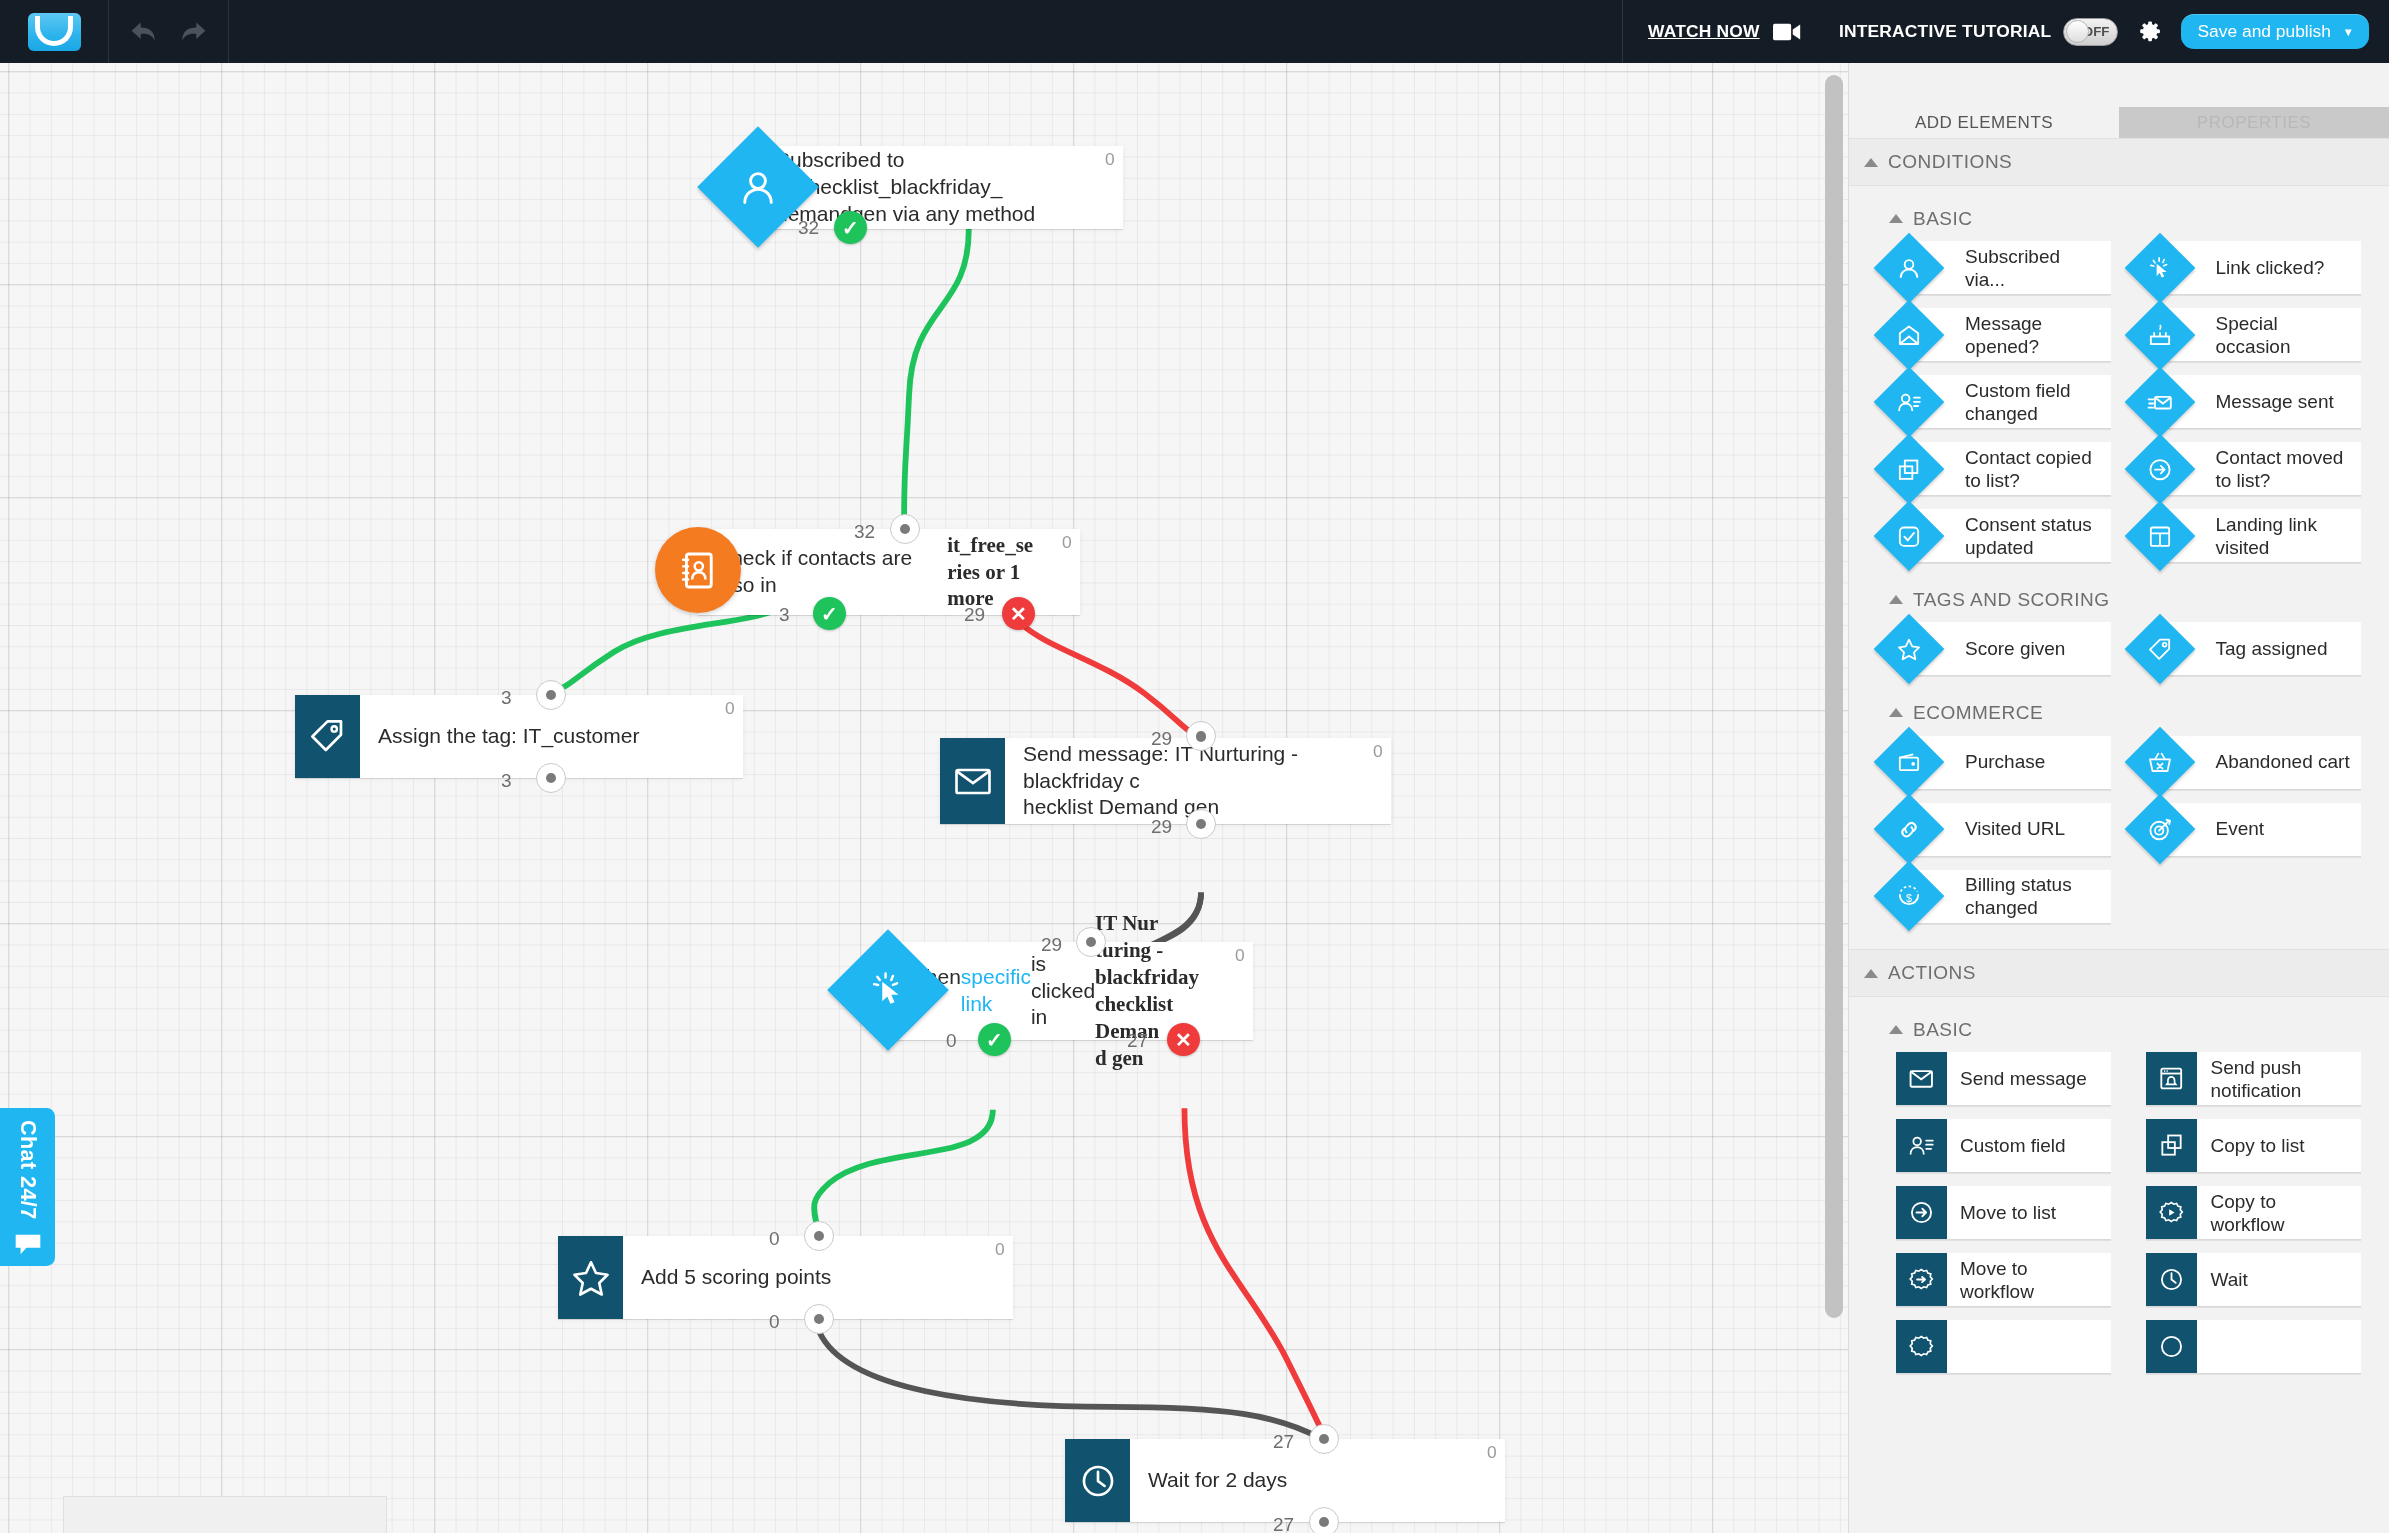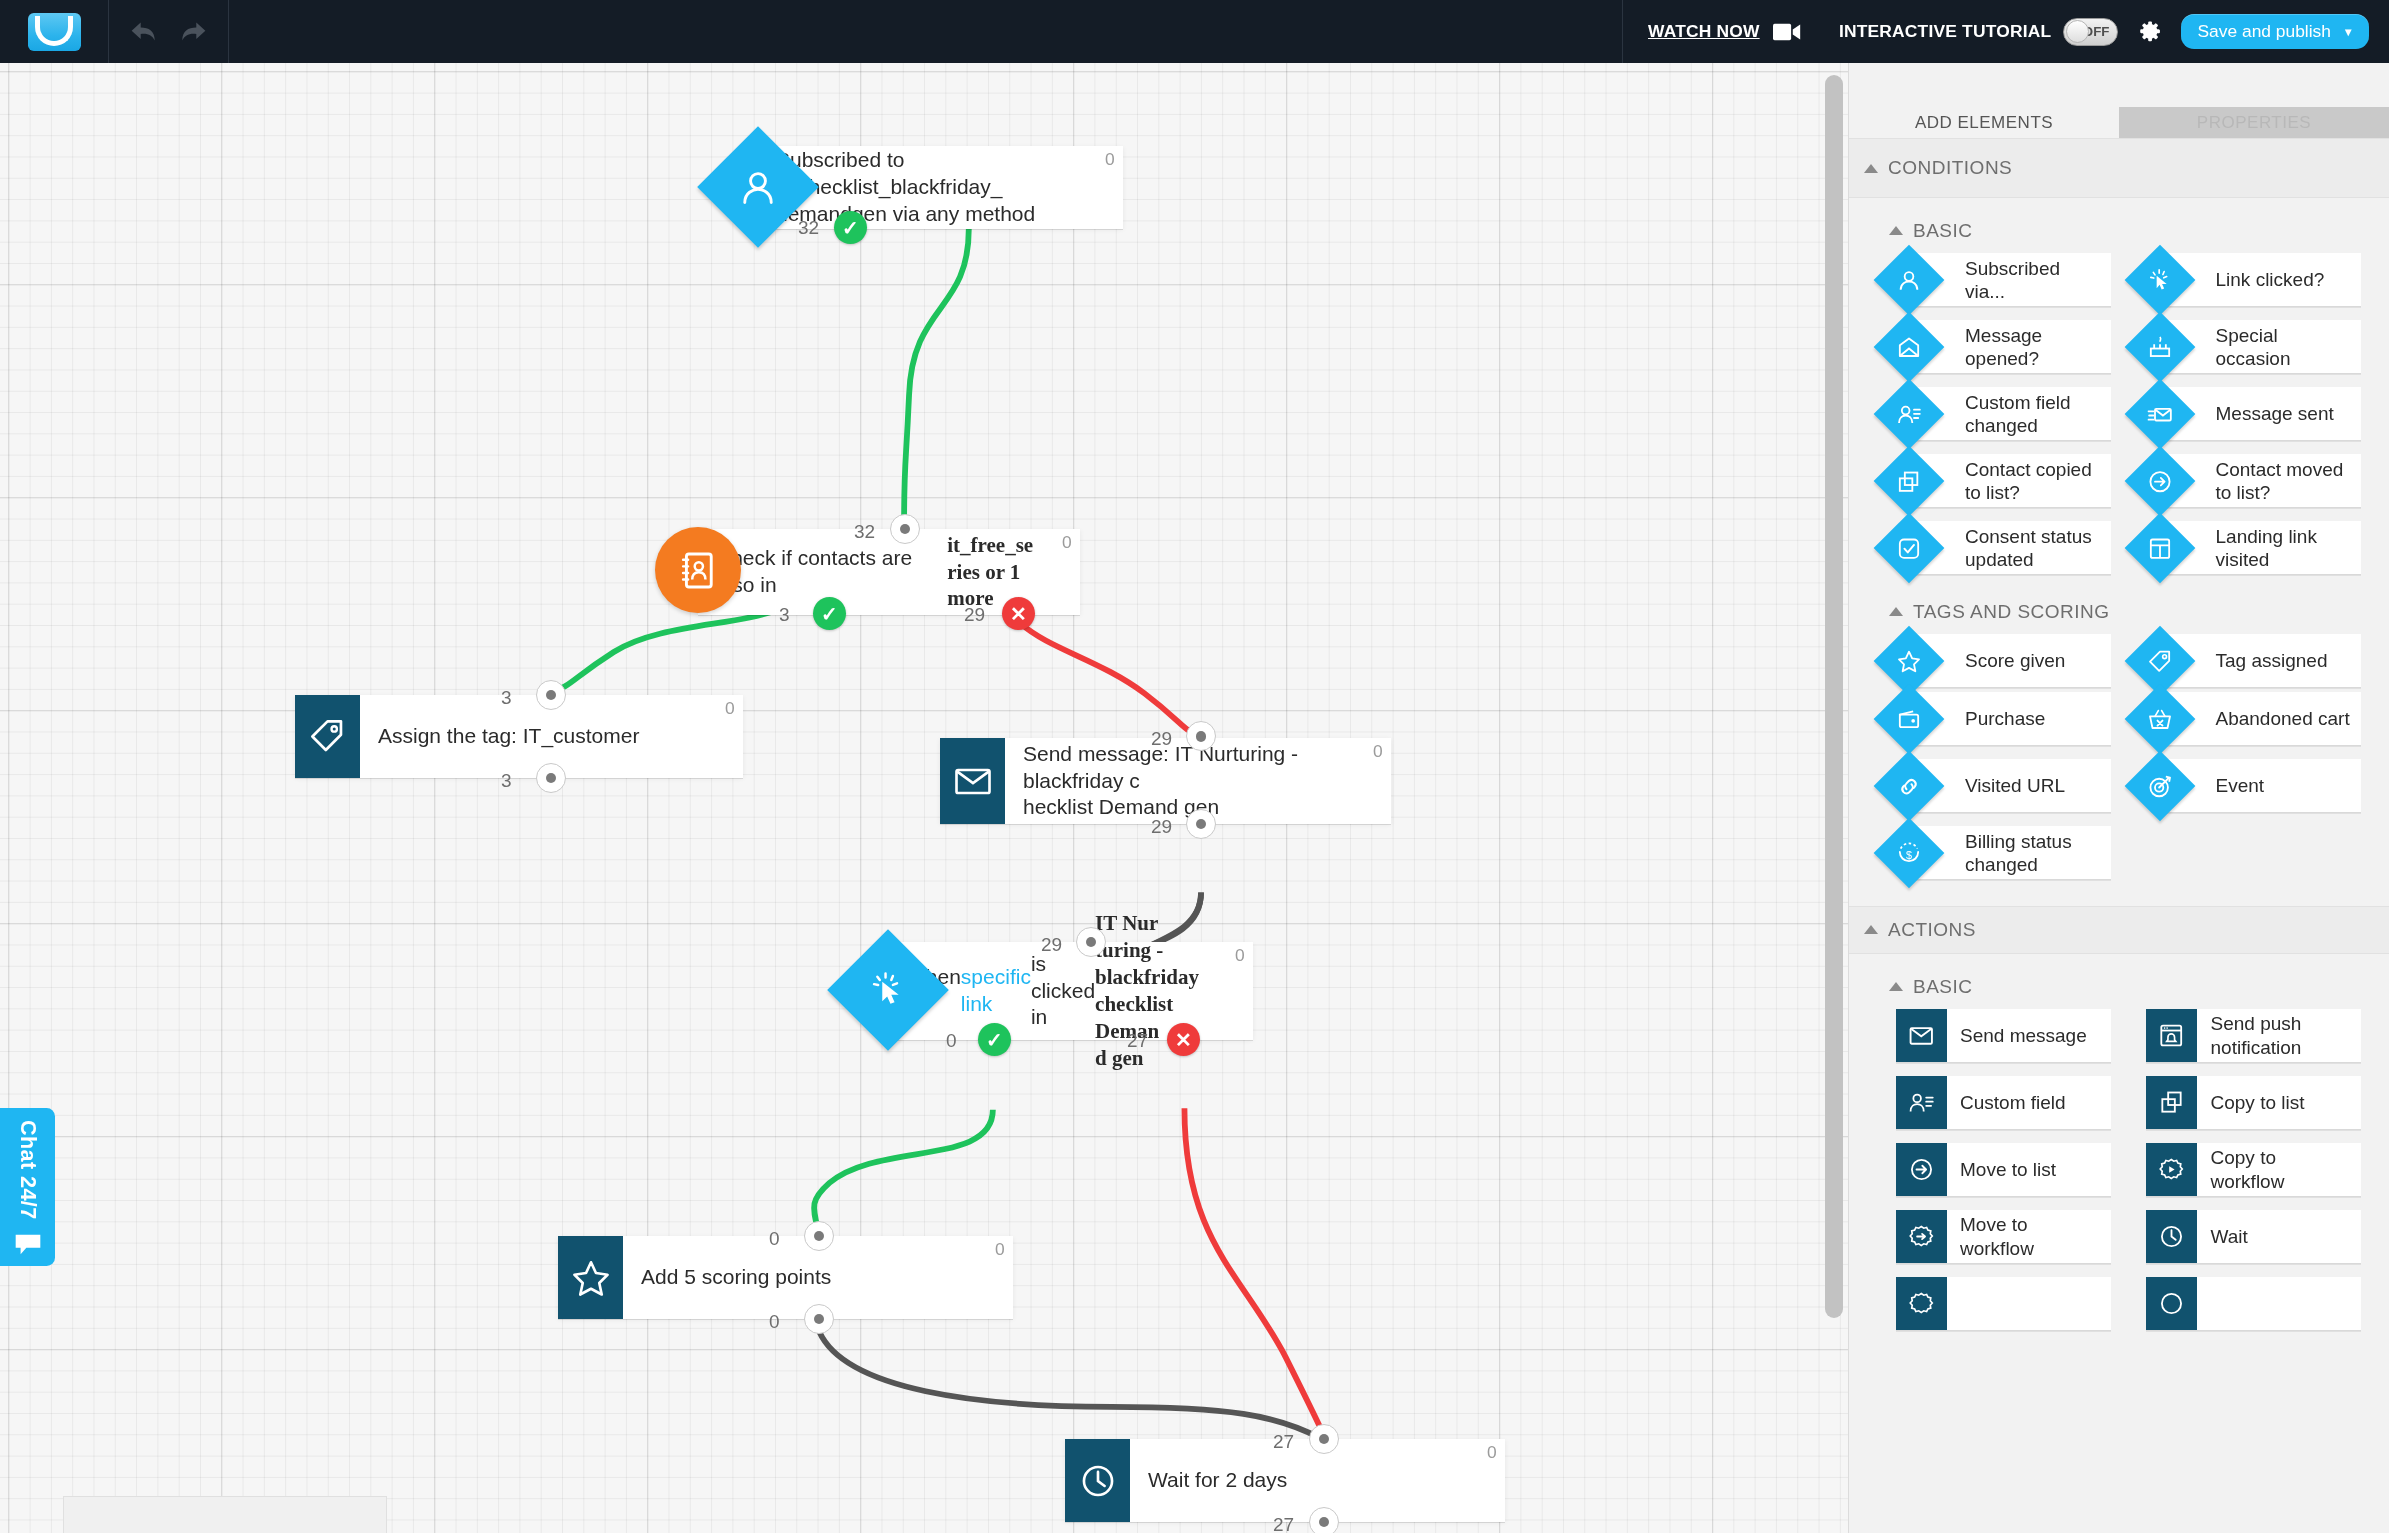--- a/index.html
+++ b/index.html
@@ -193,21 +193,21 @@
     overflow:hidden;
   }
   .rp-tabs { display:flex; height: 75px; }
   .rp-tab {
     flex:1 1 50%; display:flex; align-items:center; justify-content:center;
     font-size:17px; letter-spacing:0.5px; cursor:pointer;margin-top:44px;
   }
   .rp-tab.active { background:#f2f2f2; color:#555; }
   .rp-tab.inactive { background:#c9c9c9; color:#b8b8b8; }
   .rp-groupbar {
-    height: 60px; background:#ececec; border-top:0.8px solid #e1e1e1;
+    height: 48px; background:#ececec; border-top:0.8px solid #e1e1e1;
     border-bottom:0.8px solid #e1e1e1;
     display:flex; align-items:center; padding-left:15px; gap:10px;
     font-size:19px; color:#6e6e6e; letter-spacing:0.5px; cursor:pointer;
   }
   .tri {
     width:0;height:0;border-left:7.5px solid transparent;border-right:7.5px solid transparent;
     border-bottom:9px solid #8a8a8a;
   }
   .rp-sub {
     display:flex; align-items:center; gap:10px; padding: 21.6px 0 11.6px 40px;
@@ -621,20 +621,24 @@
       <div class="el-dia">
           <svg width="25" height="25" viewBox="0 0 30 30">
             <path d="M3 15 L15 3 H26 V14 L14 26 Z" fill="none" stroke="#fff" stroke-width="2.2" stroke-linejoin="round"></path>
             <circle cx="20.5" cy="9" r="2.3" fill="none" stroke="#fff" stroke-width="2"></circle>
           </svg>
         </div>
       <div class="el-label">Tag assigned</div>
     </div>
   </div>
 
+  <div class="rp-sub">
+    <span class="tri"></span>
+    <span>ECOMMERCE</span>
+  </div>
   <div class="rp-grid">
     <div class="el-item">
       <div class="el-card"></div>
       <div class="el-dia">
           <svg width="25" height="25" viewBox="0 0 30 30">
             <path d="M4 9 h20 a2 2 0 0 1 2 2 v11 a2 2 0 0 1 -2 2 H6 a2 2 0 0 1 -2 -2 Z" fill="none" stroke="#fff" stroke-width="2.2"></path>
             <path d="M4 9 L20 5" stroke="#fff" stroke-width="2.2"></path>
             <circle cx="20" cy="16.5" r="2.2" fill="#fff"></circle>
           </svg>
         </div>

